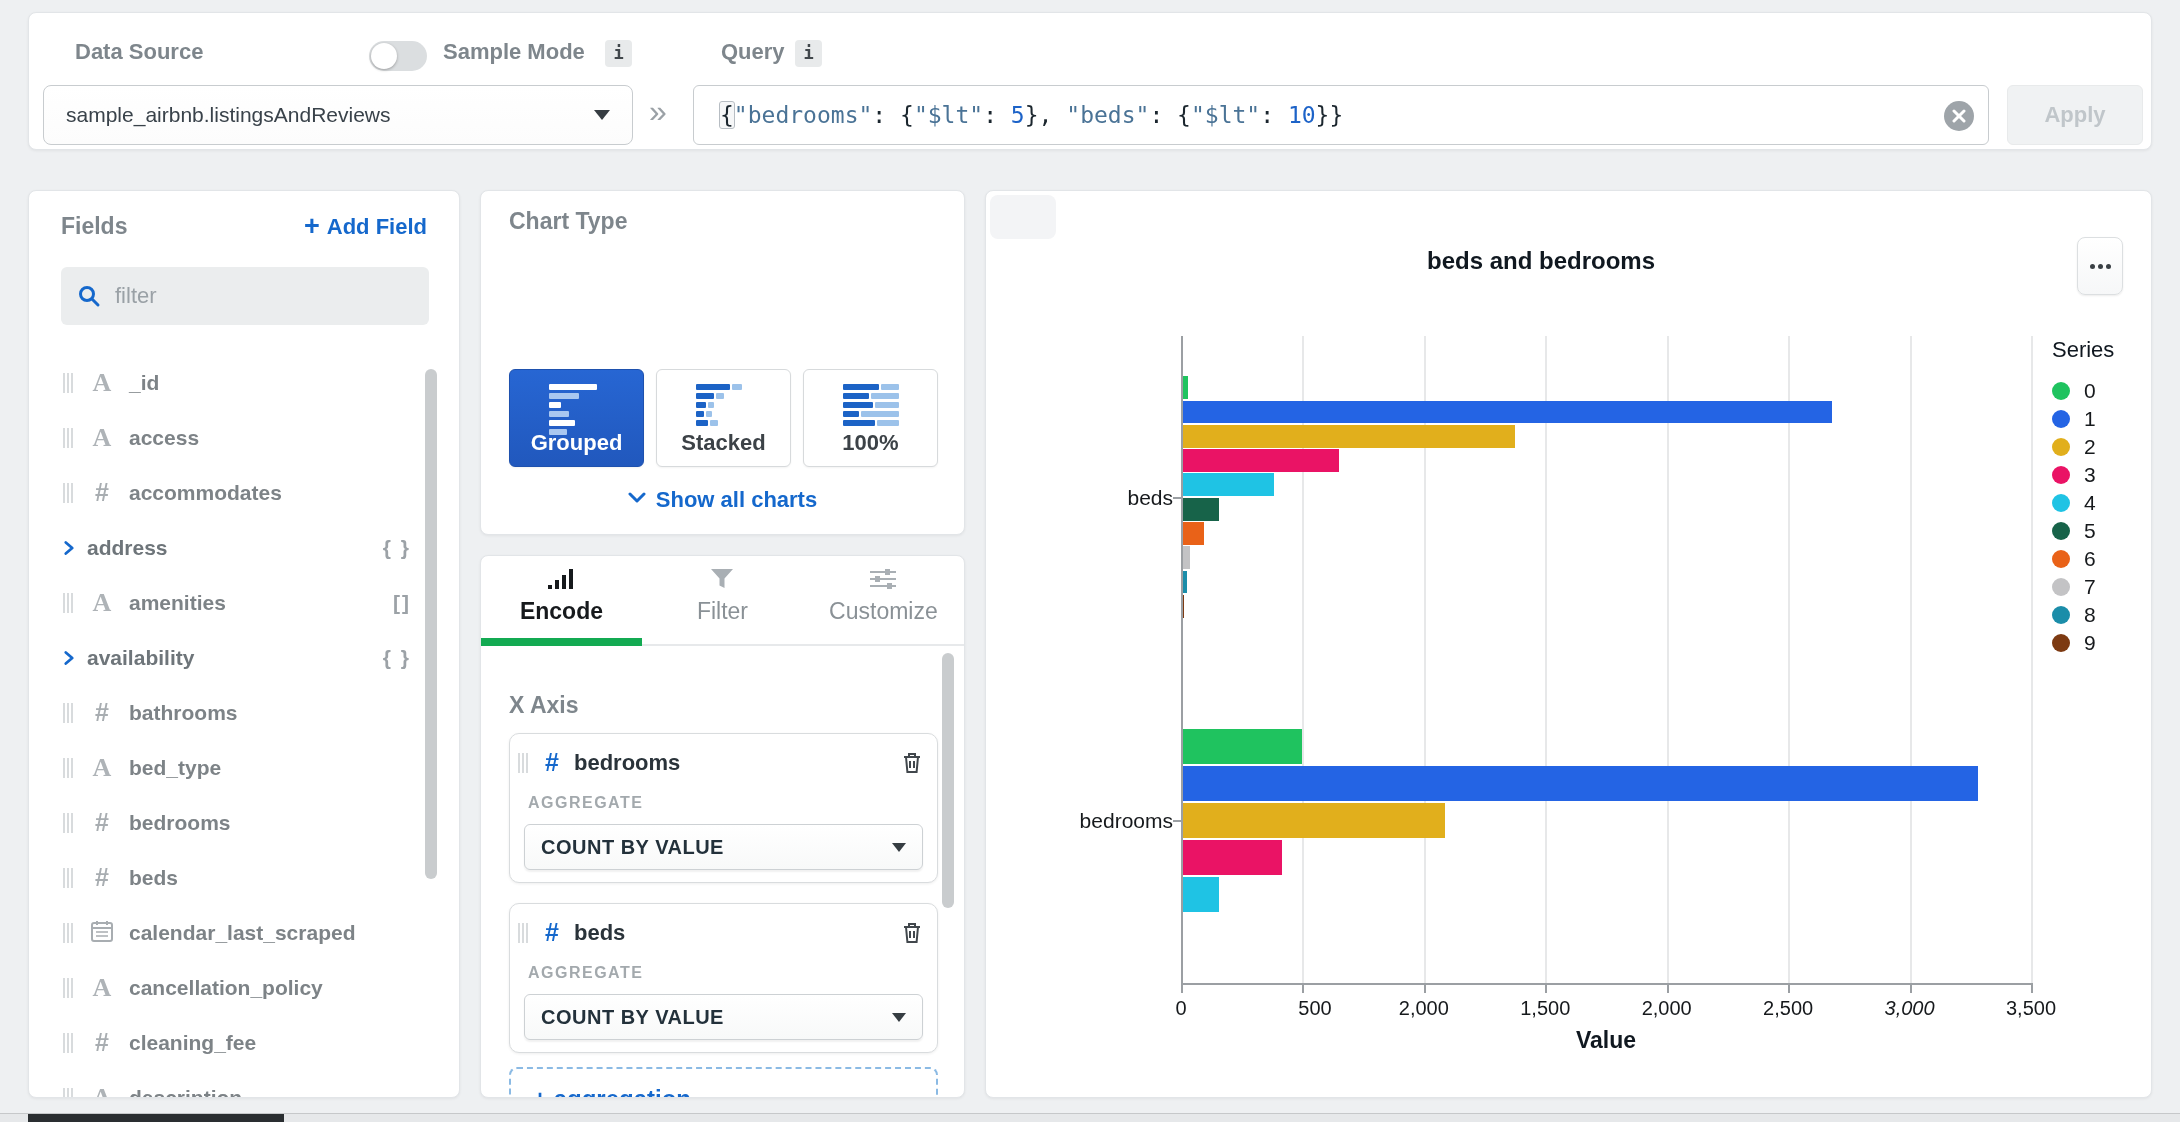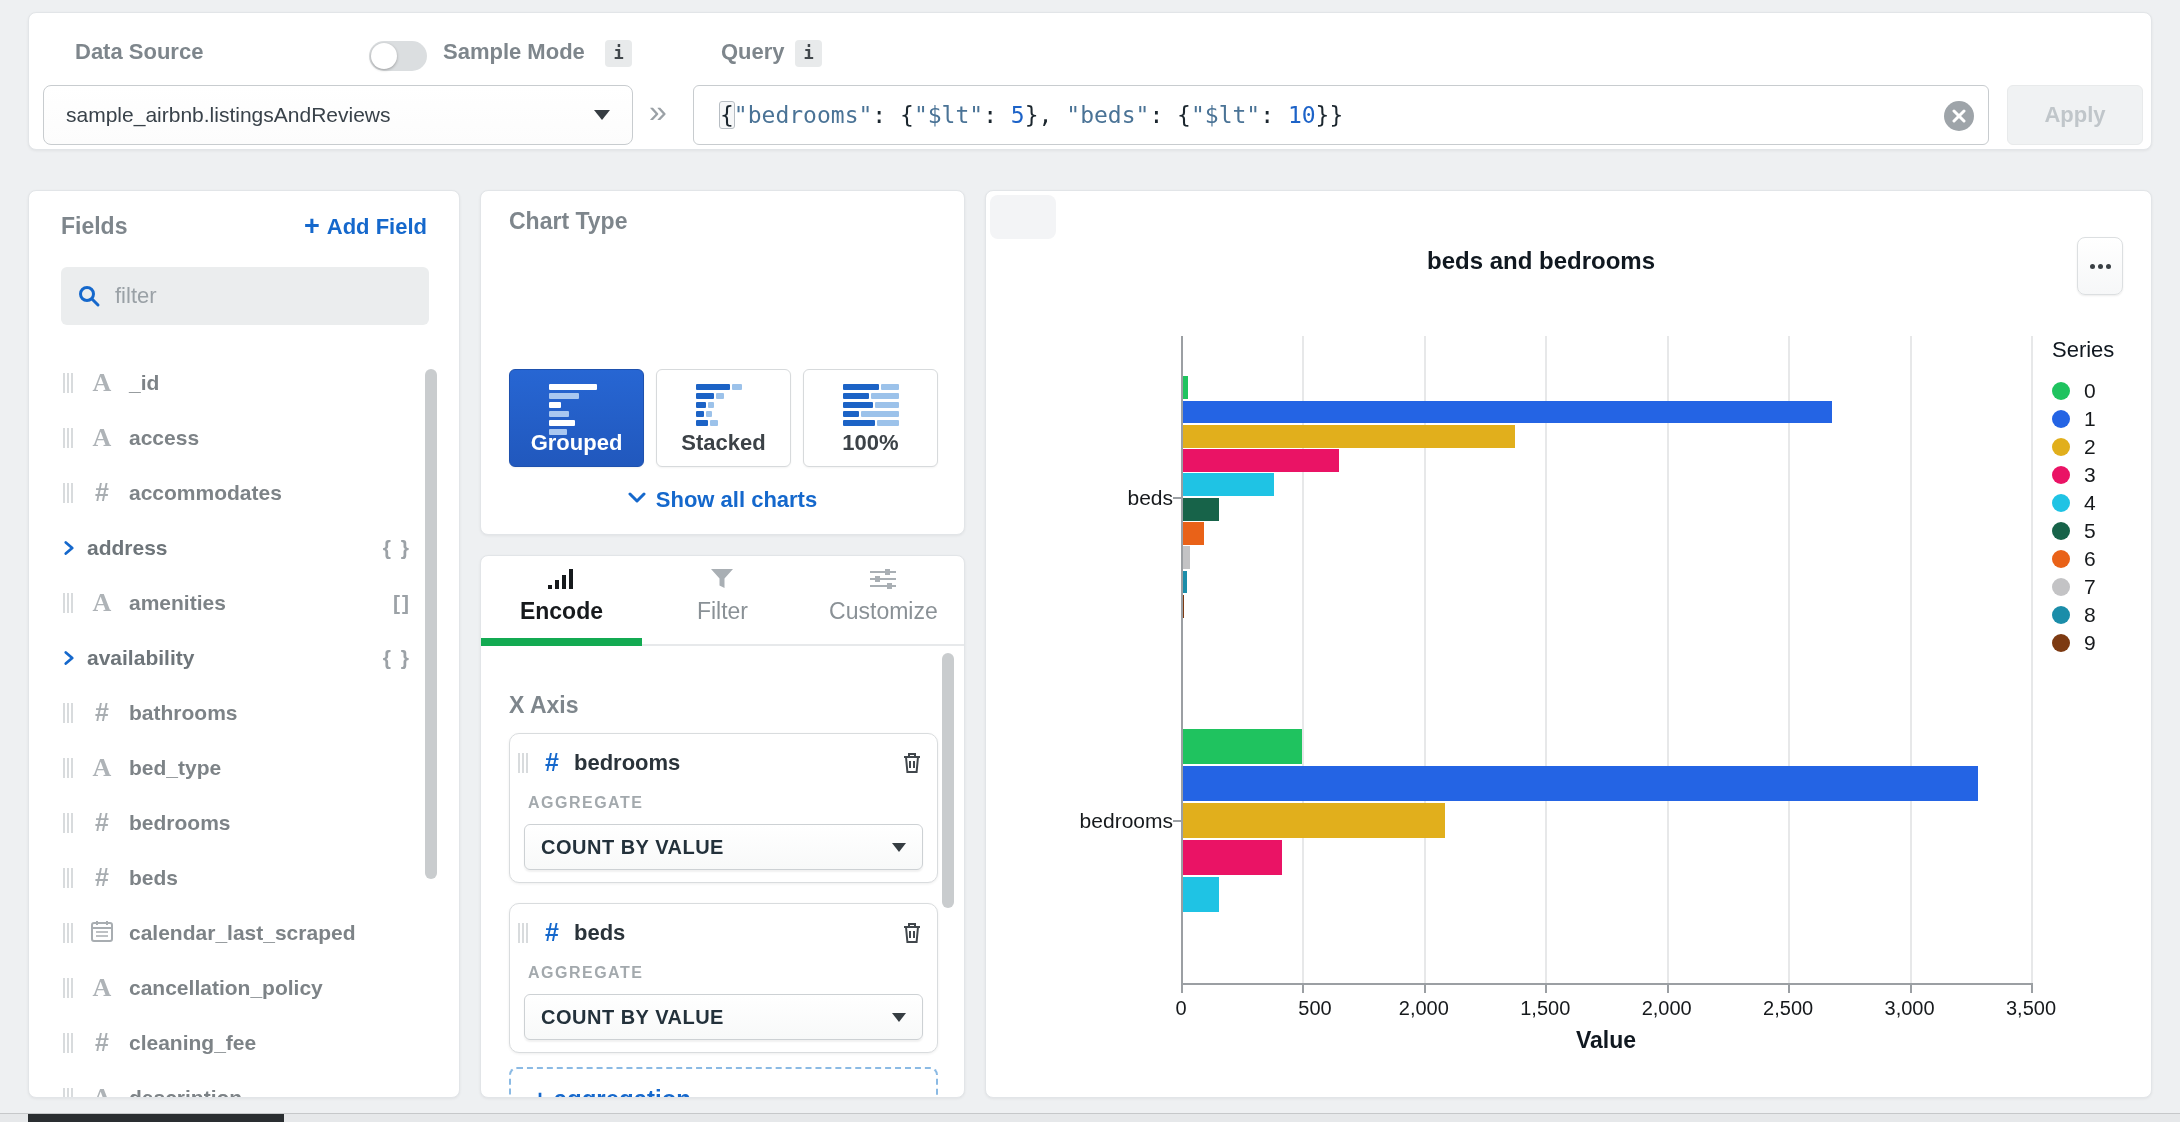--- a/index.html
+++ b/index.html
@@ -500,21 +500,21 @@
       <div class="xtick" style="left: 364.286px;"></div>
       <div class="xtick-label" style="left: 364.286px;">1,500</div>
       <div class="gridline" style="left: 485.714px;"></div>
       <div class="xtick" style="left: 485.714px;"></div>
       <div class="xtick-label" style="left: 485.714px;">2,000</div>
       <div class="gridline" style="left: 607.143px;"></div>
       <div class="xtick" style="left: 607.143px;"></div>
       <div class="xtick-label" style="left: 607.143px;">2,500</div>
       <div class="gridline" style="left: 728.571px;"></div>
       <div class="xtick" style="left: 728.571px;"></div>
-      <div class="xtick-label" style="left: 728.571px;">3,000</div>
+      <div class="xtick-label" style="left: 728.571px; font-style: italic;">3,000</div>
       <div class="gridline" style="left: 850px;"></div>
       <div class="xtick" style="left: 850px;"></div>
       <div class="xtick-label" style="left: 850px;">3,500</div>
       <div id="y-axis"></div>
       <div id="x-axis"></div>
       <div class="band" style="top: 0px; height: 323.5px;">
         <div class="barrow" style="height: 24.3px;">
           <div class="bar" style="height: 22.8px; width: 0.571429%; background: rgb(31, 195, 95);"></div>
         </div>
         <div class="barrow" style="height: 24.3px;">

